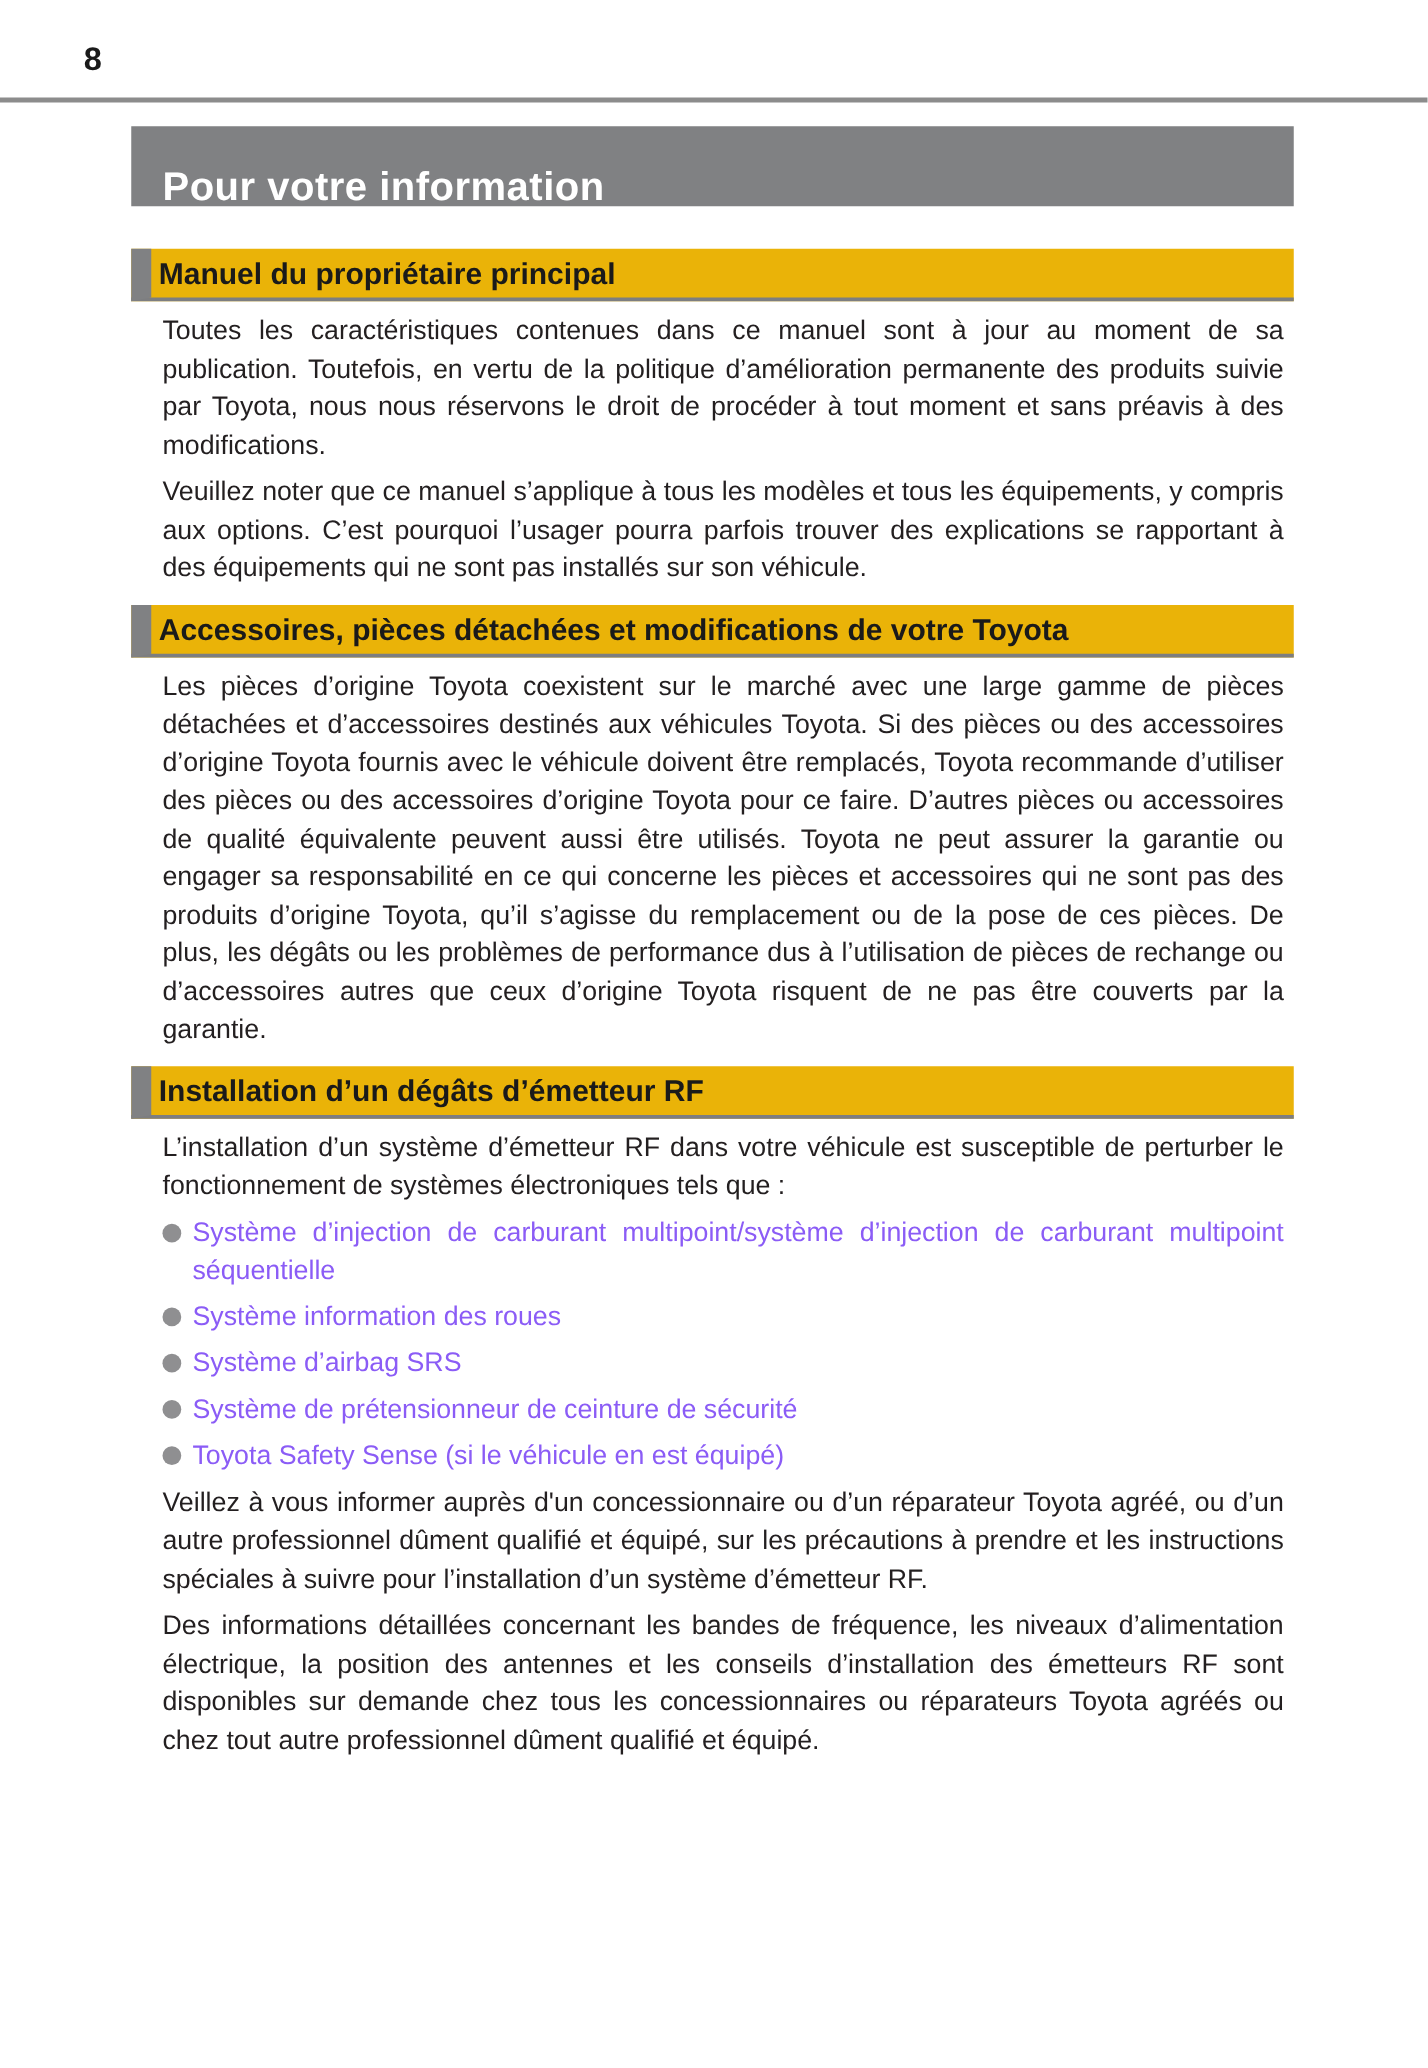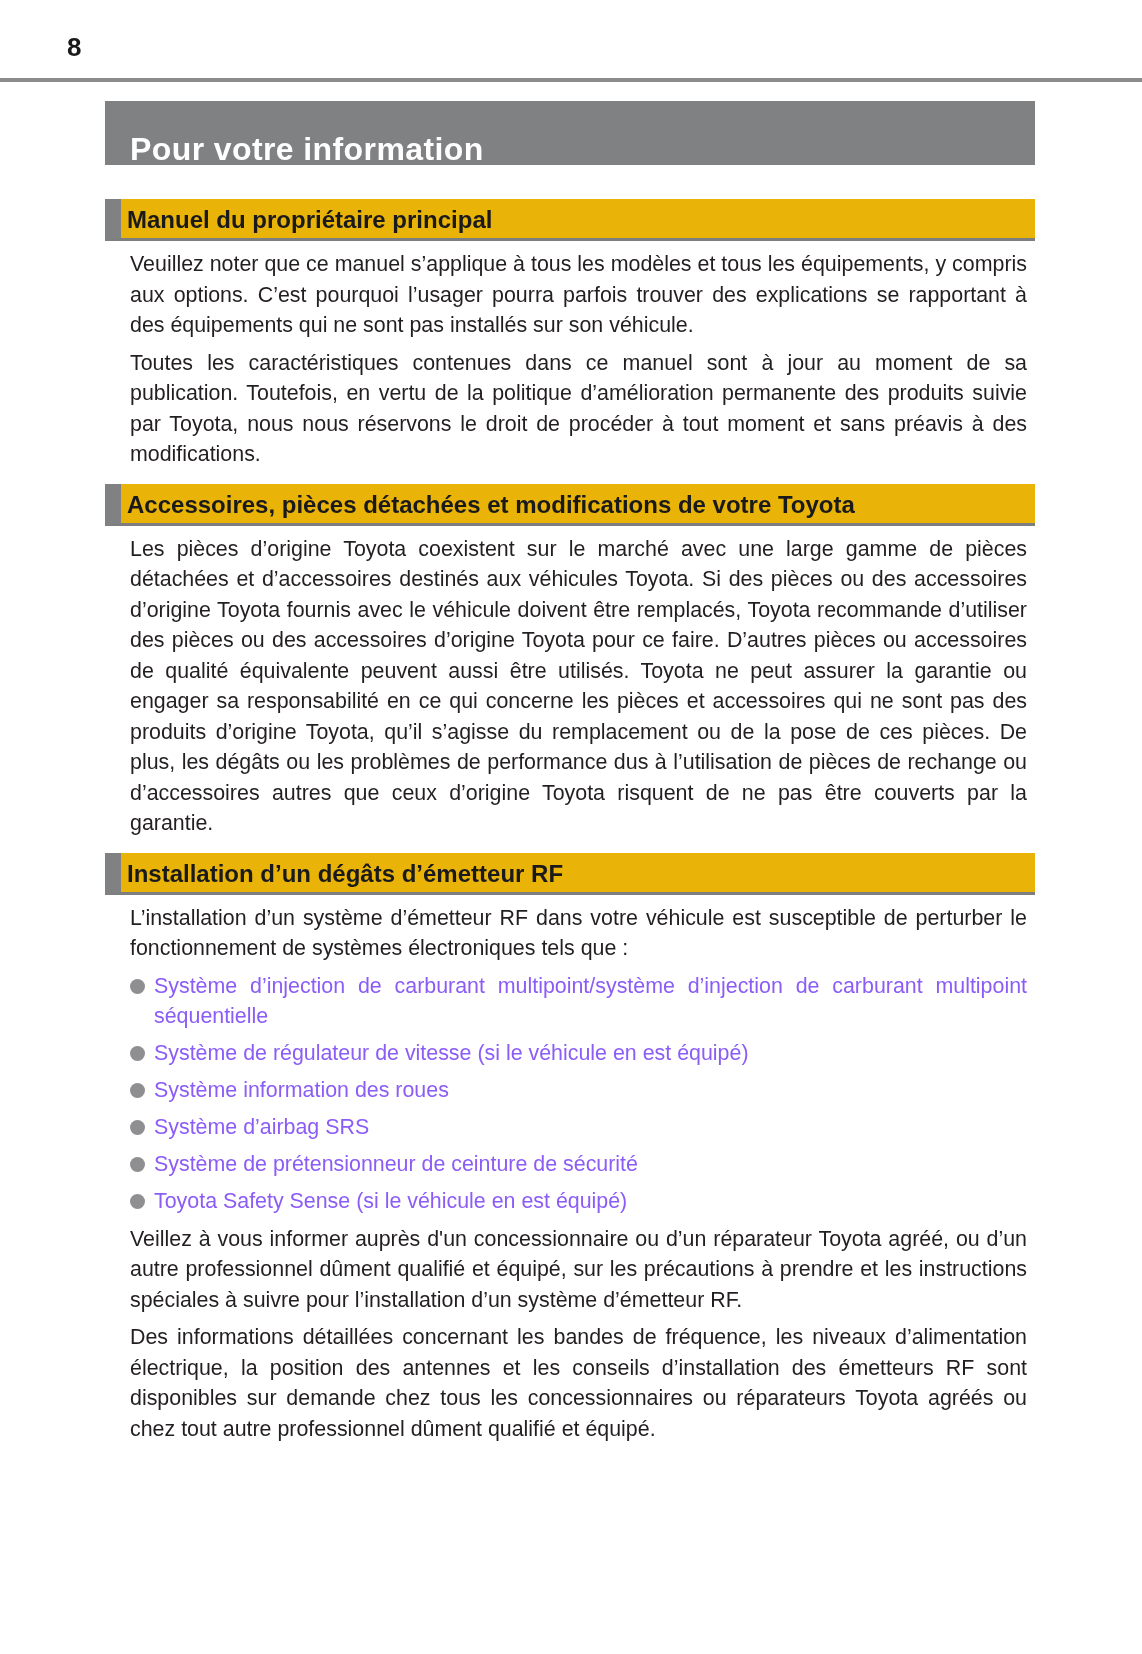--- a/index.html
+++ b/index.html
@@ -120,43 +120,42 @@
   <h1>Pour votre information</h1>
 </div>
 
 <div class="content">
 
   <section class="sec1">
     <div class="section-heading">
       <h2>Manuel du propriétaire principal</h2>
     </div>
     <div class="body-text">
+      <p>Toutes les caractéristiques contenues dans ce manuel sont à jour au moment de sa publication. Toutefois, en vertu de la politique d’amélioration permanente des produits suivie par Toyota, nous nous réservons le droit de procéder à tout moment et sans préavis à des modifications.</p>
       <p>Veuillez noter que ce manuel s’applique à tous les modèles et tous les équipements, y compris aux options. C’est pourquoi l’usager pourra parfois trouver des explications se rapportant à des équipements qui ne sont pas installés sur son véhicule.</p>
-      <p>Toutes les caractéristiques contenues dans ce manuel sont à jour au moment de sa publication. Toutefois, en vertu de la politique d’amélioration permanente des produits suivie par Toyota, nous nous réservons le droit de procéder à tout moment et sans préavis à des modifications.</p>
     </div>
   </section>
 
   <section class="sec2">
     <div class="section-heading">
       <h2>Accessoires, pièces détachées et modifications de votre Toyota</h2>
     </div>
     <div class="body-text">
       <p>Les pièces d’origine Toyota coexistent sur le marché avec une large gamme de pièces détachées et d’accessoires destinés aux véhicules Toyota. Si des pièces ou des accessoires d’origine Toyota fournis avec le véhicule doivent être remplacés, Toyota recommande d’utiliser des pièces ou des accessoires d’origine Toyota pour ce faire. D’autres pièces ou accessoires de qualité équivalente peuvent aussi être utilisés. Toyota ne peut assurer la garantie ou engager sa responsabilité en ce qui concerne les pièces et accessoires qui ne sont pas des produits d’origine Toyota, qu’il s’agisse du remplacement ou de la pose de ces pièces. De plus, les dégâts ou les problèmes de performance dus à l’utilisation de pièces de rechange ou d’accessoires autres que ceux d’origine Toyota risquent de ne pas être couverts par la garantie.</p>
     </div>
   </section>
 
   <section class="sec3">
     <div class="section-heading">
       <h2>Installation d’un dégâts d’émetteur RF</h2>
     </div>
     <div class="body-text">
       <p>L’installation d’un système d’émetteur RF dans votre véhicule est susceptible de per­turber le fonctionnement de systèmes électroniques tels que :</p>
       <ul class="bullets">
         <li><span class="bullet-dot"></span><span>Système d’injection de carburant multipoint/système d’injection de carburant multi­point séquentielle</span></li>
-        <li><span class="bullet-dot"></span><span>Système de régulateur de vitesse (si le véhicule en est équipé)</span></li>
         <li><span class="bullet-dot"></span><span>Système information des roues</span></li>
         <li><span class="bullet-dot"></span><span>Système d’airbag SRS</span></li>
         <li><span class="bullet-dot"></span><span>Système de prétensionneur de ceinture de sécurité</span></li>
         <li><span class="bullet-dot"></span><span>Toyota Safety Sense (si le véhicule en est équipé)</span></li>
       </ul>
       <p>Veillez à vous informer auprès d'un concessionnaire ou d’un réparateur Toyota agréé, ou d’un autre professionnel dûment qualifié et équipé, sur les précautions à prendre et les instructions spéciales à suivre pour l’installation d’un système d’émetteur RF.</p>
       <p>Des informations détaillées concernant les bandes de fréquence, les niveaux d’ali­mentation électrique, la position des antennes et les conseils d’installation des émet­teurs RF sont disponibles sur demande chez tous les concessionnaires ou réparateurs Toyota agréés ou chez tout autre professionnel dûment qualifié et équipé.</p>
     </div>
   </section>
 

